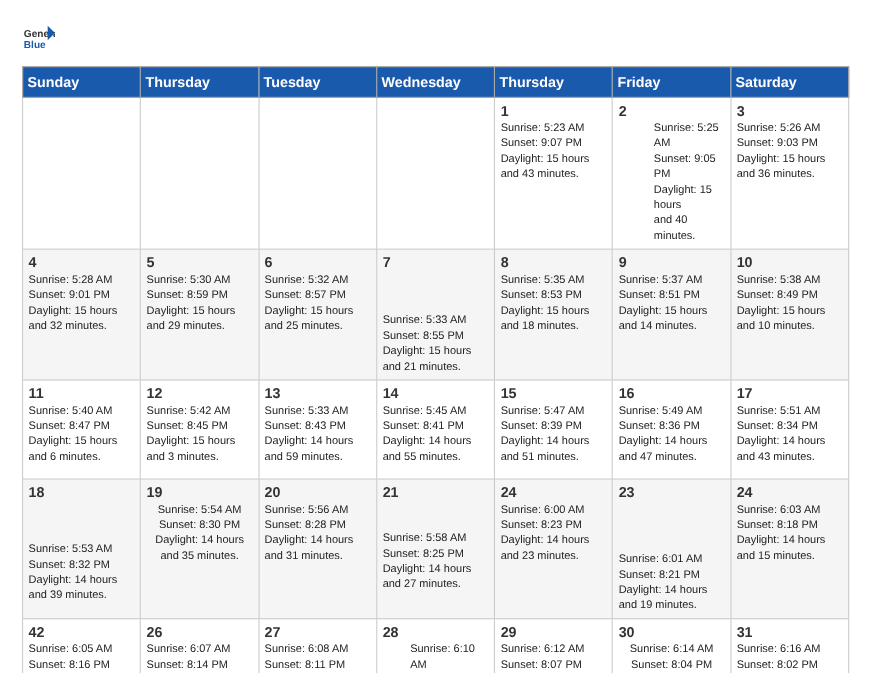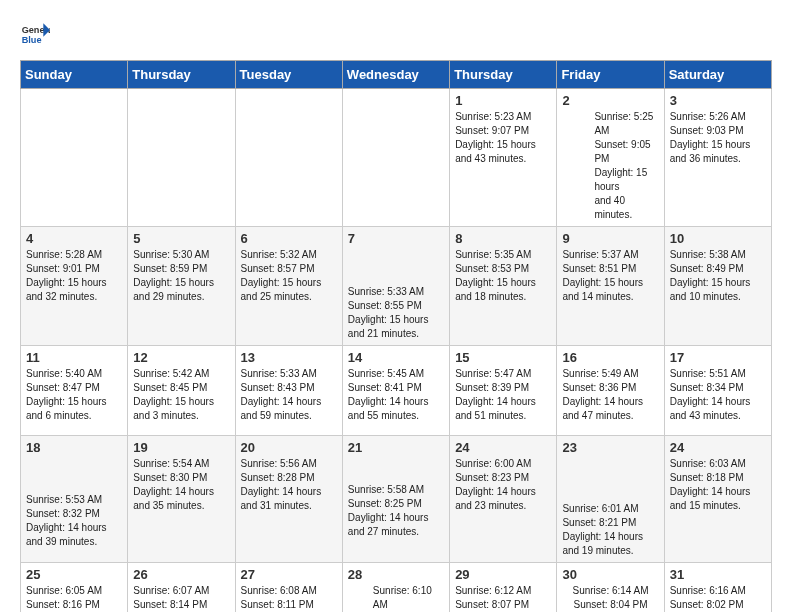--- a/index.html
+++ b/index.html
@@ -239,21 +239,21 @@
       <tr>
         <td>
           <div class="day-number">18</div>
           <div class="day-info" style="white-space: pre-line; margin-top: 38px;">Sunrise: 5:53 AM
 Sunset: 8:32 PM
 Daylight: 14 hours
 and 39 minutes.</div>
         </td>
         <td>
           <div class="day-number">19</div>
-          <div class="day-info" style="white-space: pre-line;">Sunrise: 5:54 AM
+          <div class="day-info" style="white-space: pre-line; text-align: center;">Sunrise: 5:54 AM
 Sunset: 8:30 PM
 Daylight: 14 hours
 and 35 minutes.</div>
         </td>
         <td>
           <div class="day-number">20</div>
           <div class="day-info" style="white-space: pre-line;">Sunrise: 5:56 AM
 Sunset: 8:28 PM
 Daylight: 14 hours
 and 31 minutes.</div>
@@ -282,21 +282,21 @@
         <td>
           <div class="day-number">24</div>
           <div class="day-info" style="white-space: pre-line;">Sunrise: 6:03 AM
 Sunset: 8:18 PM
 Daylight: 14 hours
 and 15 minutes.</div>
         </td>
       </tr>
       <tr>
         <td>
-          <div class="day-number">25</div>
+          <div class="day-number">42</div>
           <div class="day-info" style="white-space: pre-line;">Sunrise: 6:05 AM
 Sunset: 8:16 PM
 Daylight: 14 hours
 and 11 minutes.</div>
         </td>
         <td>
           <div class="day-number">26</div>
           <div class="day-info" style="white-space: pre-line;">Sunrise: 6:07 AM
 Sunset: 8:14 PM
 Daylight: 14 hours

